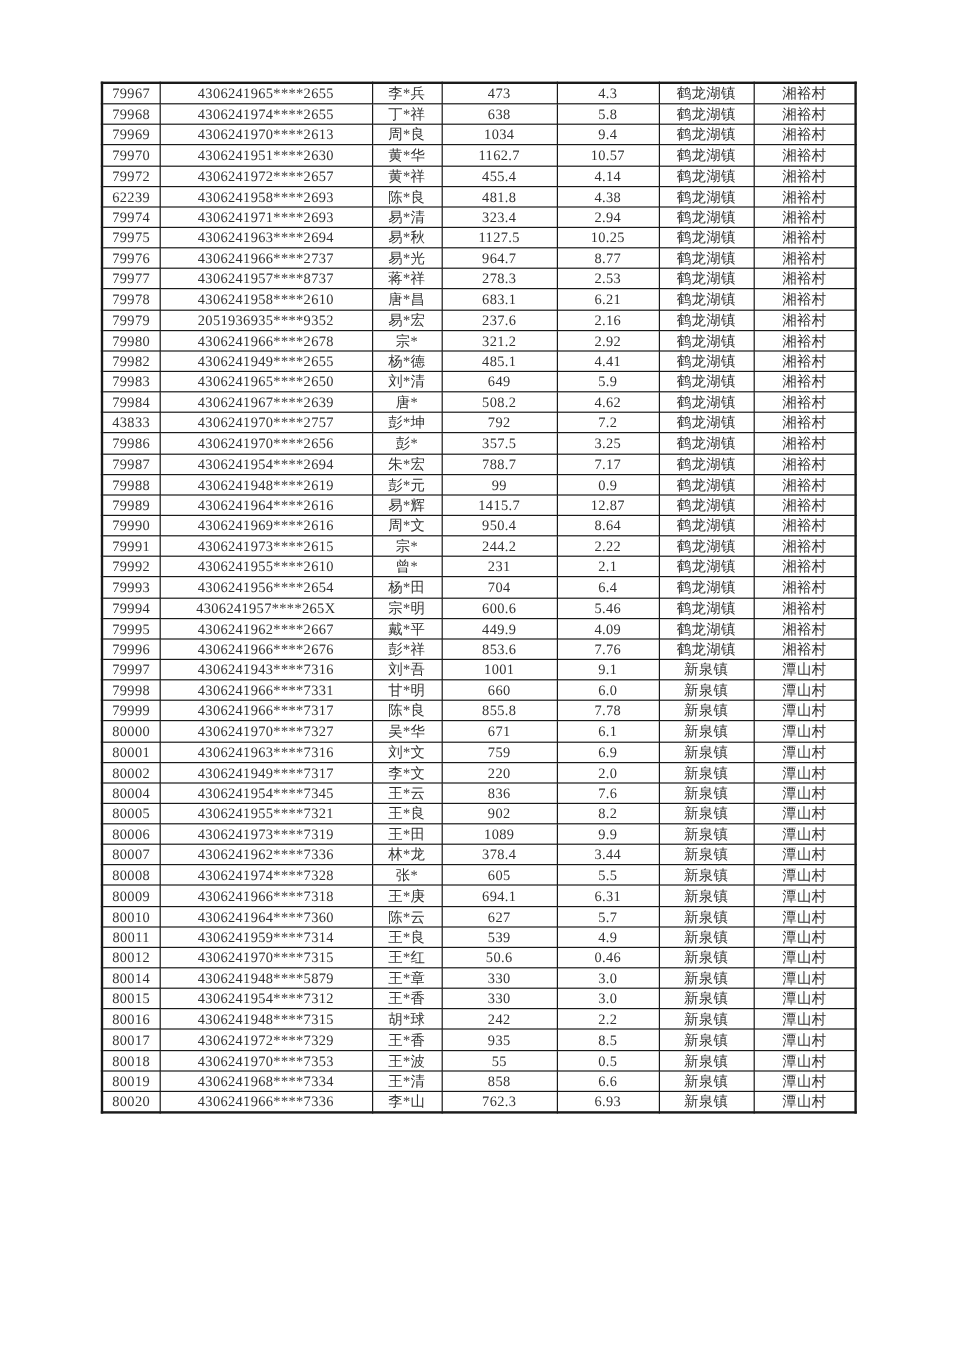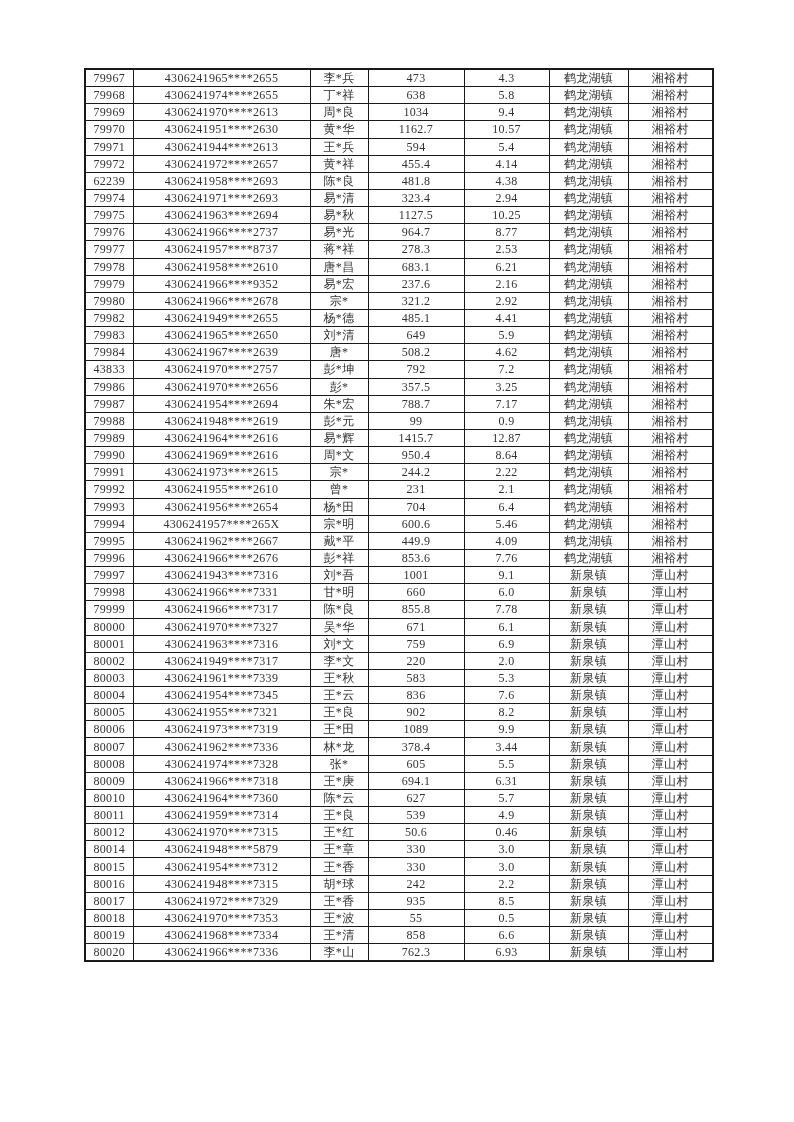--- a/index.html
+++ b/index.html
@@ -95,29 +95,20 @@
         <tr>
     <td>79970</td>
     <td>4306241951****2630</td>
     <td>黄*华</td>
     <td>1162.7</td>
     <td>10.57</td>
     <td>鹤龙湖镇</td>
     <td>湘裕村</td>
   </tr>
         <tr>
-    <td>79971</td>
-    <td>4306241944****2613</td>
-    <td>王*兵</td>
-    <td>594</td>
-    <td>5.4</td>
-    <td>鹤龙湖镇</td>
-    <td>湘裕村</td>
-  </tr>
-        <tr>
     <td>79972</td>
     <td>4306241972****2657</td>
     <td>黄*祥</td>
     <td>455.4</td>
     <td>4.14</td>
     <td>鹤龙湖镇</td>
     <td>湘裕村</td>
   </tr>
         <tr>
     <td>62239</td>
@@ -168,21 +159,21 @@
     <td>79978</td>
     <td>4306241958****2610</td>
     <td>唐*昌</td>
     <td>683.1</td>
     <td>6.21</td>
     <td>鹤龙湖镇</td>
     <td>湘裕村</td>
   </tr>
         <tr>
     <td>79979</td>
-    <td>4306241966****9352</td>
+    <td>2051936935****9352</td>
     <td>易*宏</td>
     <td>237.6</td>
     <td>2.16</td>
     <td>鹤龙湖镇</td>
     <td>湘裕村</td>
   </tr>
         <tr>
     <td>79980</td>
     <td>4306241966****2678</td>
     <td>宗*</td>
@@ -374,29 +365,20 @@
         <tr>
     <td>80002</td>
     <td>4306241949****7317</td>
     <td>李*文</td>
     <td>220</td>
     <td>2.0</td>
     <td>新泉镇</td>
     <td>潭山村</td>
   </tr>
         <tr>
-    <td>80003</td>
-    <td>4306241961****7339</td>
-    <td>王*秋</td>
-    <td>583</td>
-    <td>5.3</td>
-    <td>新泉镇</td>
-    <td>潭山村</td>
-  </tr>
-        <tr>
     <td>80004</td>
     <td>4306241954****7345</td>
     <td>王*云</td>
     <td>836</td>
     <td>7.6</td>
     <td>新泉镇</td>
     <td>潭山村</td>
   </tr>
         <tr>
     <td>80005</td>

